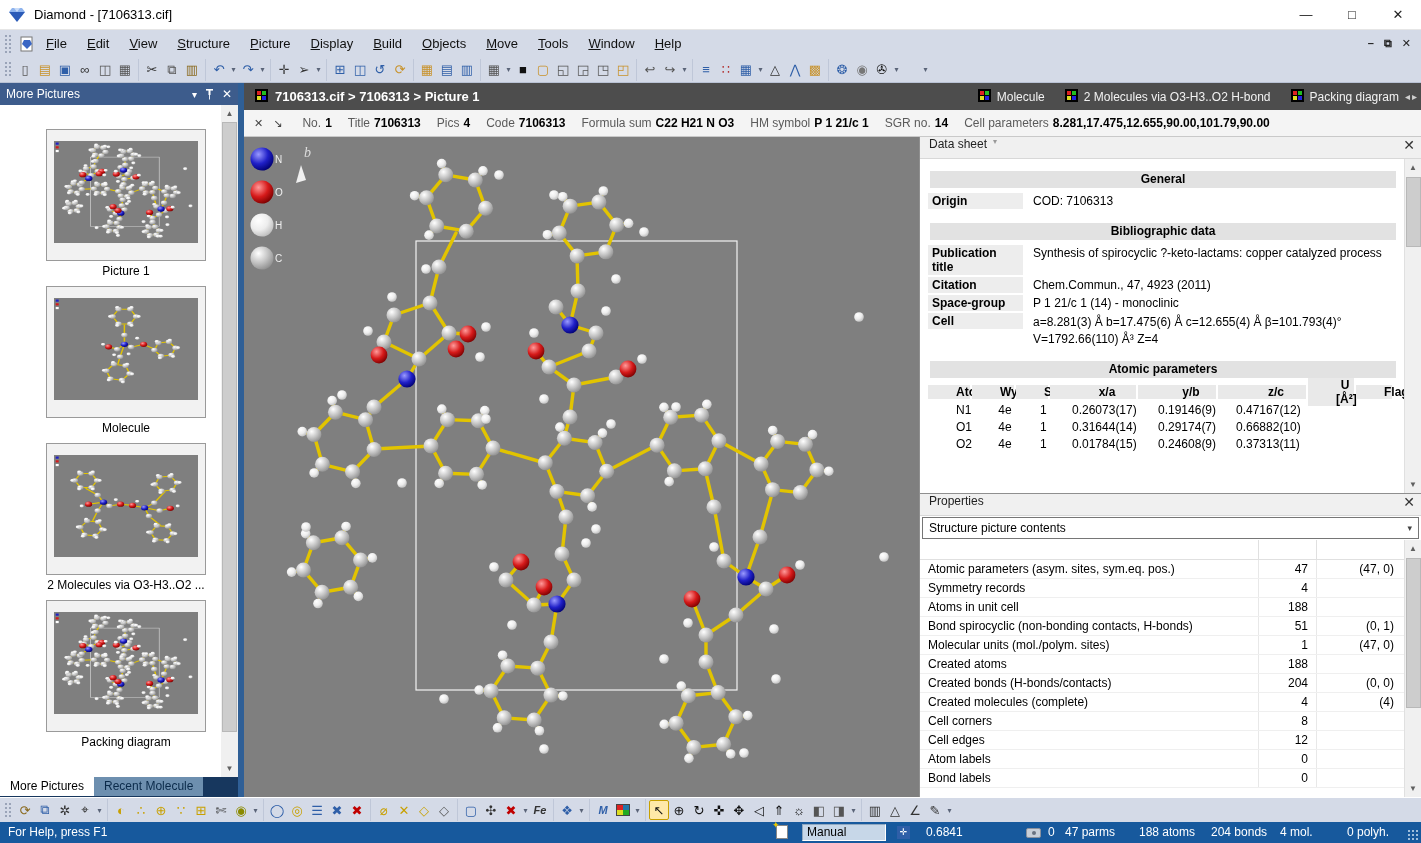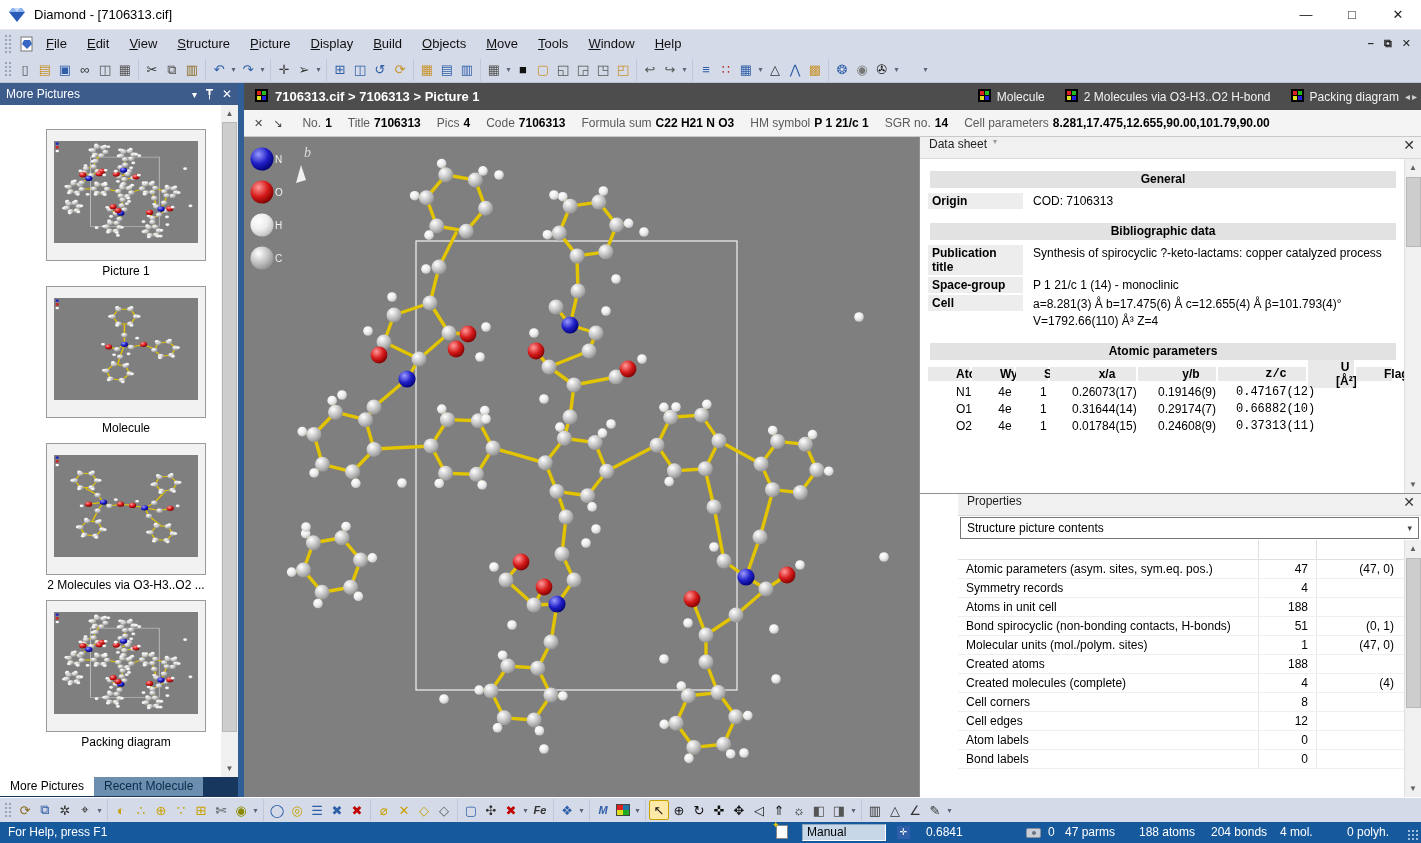--- a/index.html
+++ b/index.html
@@ -72,39 +72,39 @@
   .ib-field b { color:#000; margin-left:4px; font-weight:bold; }
 
   .contentrow { flex:1; display:flex; min-height:0; }
   .canvas3d { width:675px; height:660px; background:#7F7F7F; position:relative; }
   .canvas3d svg { display:block; }
 
   
   .rightcol { flex:1; display:flex; flex-direction:column; border-left:1px solid #8F8F8F; background:#FFF; min-width:0; }
   .panel { display:flex; flex-direction:column; min-height:0; }
   .panel.datasheet { height:357px; border-bottom:1px solid #8F8F8F; }
-  .panel.props { flex:1;margin-left:38px; }
+  .panel.props { flex:1; }
   .panel-title { height:22px; background:#F0F0F0; border-bottom:1px solid #D8D8D8; display:flex; align-items:flex-start; padding:0 6px 0 9px; font-size:12px; color:#222; }
   .panel-title .pt-dd { color:#999; font-size:8px; margin-left:6px; }
   .panel-title .pt-close { margin-left:auto; font-size:14px; color:#333; }
   .panel-body { flex:1; position:relative; overflow:hidden; background:#FFF; }
   .ds-content { position:absolute; left:0; top:0; right:17px; padding:12px 6px 0 8px; }
   .ds-hdr { background:#E2E2E2; text-align:center; font-weight:bold; font-size:12px; height:17px; line-height:17px; margin:0 2px 4px 2px; }
   .ds-hdr.gap { margin-top:13px; }
   .ds-kv { display:flex; min-height:18px; align-items:flex-start; margin-bottom:0; }
   .ds-kv .k { width:95px; background:#EDEDED; font-weight:bold; padding:1px 4px; margin:1px 0; flex:none; }
   .ds-kv .v { padding:2px 0 0 10px; white-space:nowrap; }
   .ds-kv .v .line { display:block; line-height:17px; }
   .at-table { margin-top:2px; }
   .at-row { display:flex; height:17px; align-items:center; }
   .at-row.head { font-weight:bold; height:19px; }
   .at-row.head span { background:#E9E9E9; margin-right:2px; }
   .at-row span { display:block; text-align:center;padding-left:28px; }
   .c0{width:42px;text-align:left!important;padding-left:6px;} .c1{width:42px;} .c2{width:32px;}
-  .c3{width:86px;} .c4{width:78px;} .c5{width:88px;font-family:Liberation Mono, monospace;} .c6{width:46px;} .c7{width:36px;}
+  .c3{width:86px;} .c4{width:78px;} .c5{width:88px;} .c6{width:46px;} .c7{width:36px;}
 
   .vscroll { position:absolute; right:0; top:0; width:17px; height:100%; background:#F0F0F0; border-left:1px solid #E0E0E0; }
   .vscroll .arr { height:17px; display:flex; align-items:center; justify-content:center; font-size:8px; color:#606060; }
   .vscroll .arr.bottom { position:absolute; bottom:0; width:100%; }
   .vscroll .vthumb { position:absolute; top:18px; left:1px; width:15px; background:#CDCDCD; border:1px solid #B8B8B8; }
 
   .props-select { height:22px; margin:1px 2px; border:1px solid #767676; background:#FFF; display:flex; align-items:center; padding:0 6px; font-size:12px; }
   .props-select .chev { margin-left:auto; font-size:9px; color:#444; }
   .props-table { position:absolute; left:0; top:0; right:17px; }
   .pr-head { height:20px; border-bottom:1px solid #E0E0E0; display:flex; }
@@ -1719,20 +1719,24 @@
                   <div class="ds-kv">
                     <span class="k">Origin</span>
                     <span class="v">COD: 7106313</span>
                   </div>
                   <div class="ds-hdr gap">Bibliographic data</div>
                   <div class="ds-kv">
                     <span class="k">Publication title</span>
                     <span class="v">Synthesis of spirocyclic ?-keto-lactams: copper catalyzed process</span>
                   </div>
                   <div class="ds-kv">
+                    <span class="k">Citation</span>
+                    <span class="v">Chem.Commun., 47, 4923 (2011)</span>
+                  </div>
+                  <div class="ds-kv">
                     <span class="k">Space-group</span>
                     <span class="v">P 1 21/c 1 (14) - monoclinic</span>
                   </div>
                   <div class="ds-kv">
                     <span class="k">Cell</span>
                     <span class="v">
                       <span class="line">a=8.281(3) Å b=17.475(6) Å c=12.655(4) Å β=101.793(4)°</span>
                       <span class="line">V=1792.66(110) Å³ Z=4</span>
                     </span>
                   </div>
@@ -1828,20 +1832,25 @@
                     <span class="pr-name">Molecular units (mol./polym. sites)</span>
                     <span class="pr-val">1</span>
                     <span class="pr-extra">(47, 0)</span>
                   </div>
                   <div class="pr-row">
                     <span class="pr-name">Created atoms</span>
                     <span class="pr-val">188</span>
                     <span class="pr-extra"></span>
                   </div>
                   <div class="pr-row">
+                    <span class="pr-name">Created bonds (H-bonds/contacts)</span>
+                    <span class="pr-val">204</span>
+                    <span class="pr-extra">(0, 0)</span>
+                  </div>
+                  <div class="pr-row">
                     <span class="pr-name">Created molecules (complete)</span>
                     <span class="pr-val">4</span>
                     <span class="pr-extra">(4)</span>
                   </div>
                   <div class="pr-row">
                     <span class="pr-name">Cell corners</span>
                     <span class="pr-val">8</span>
                     <span class="pr-extra"></span>
                   </div>
                   <div class="pr-row">

